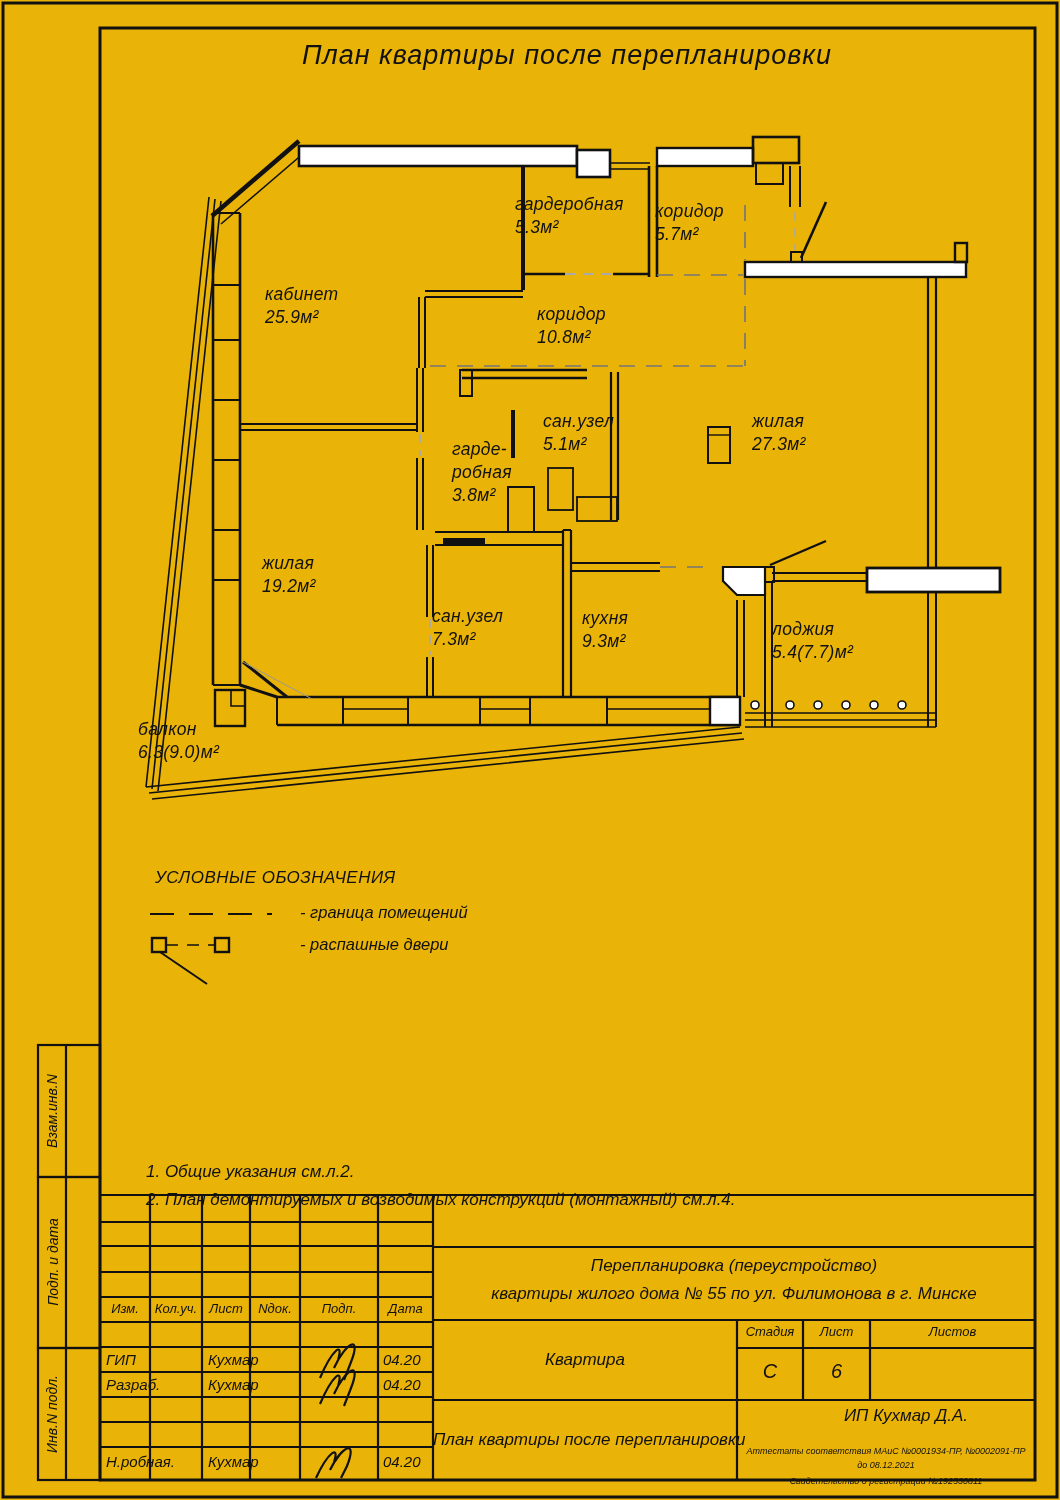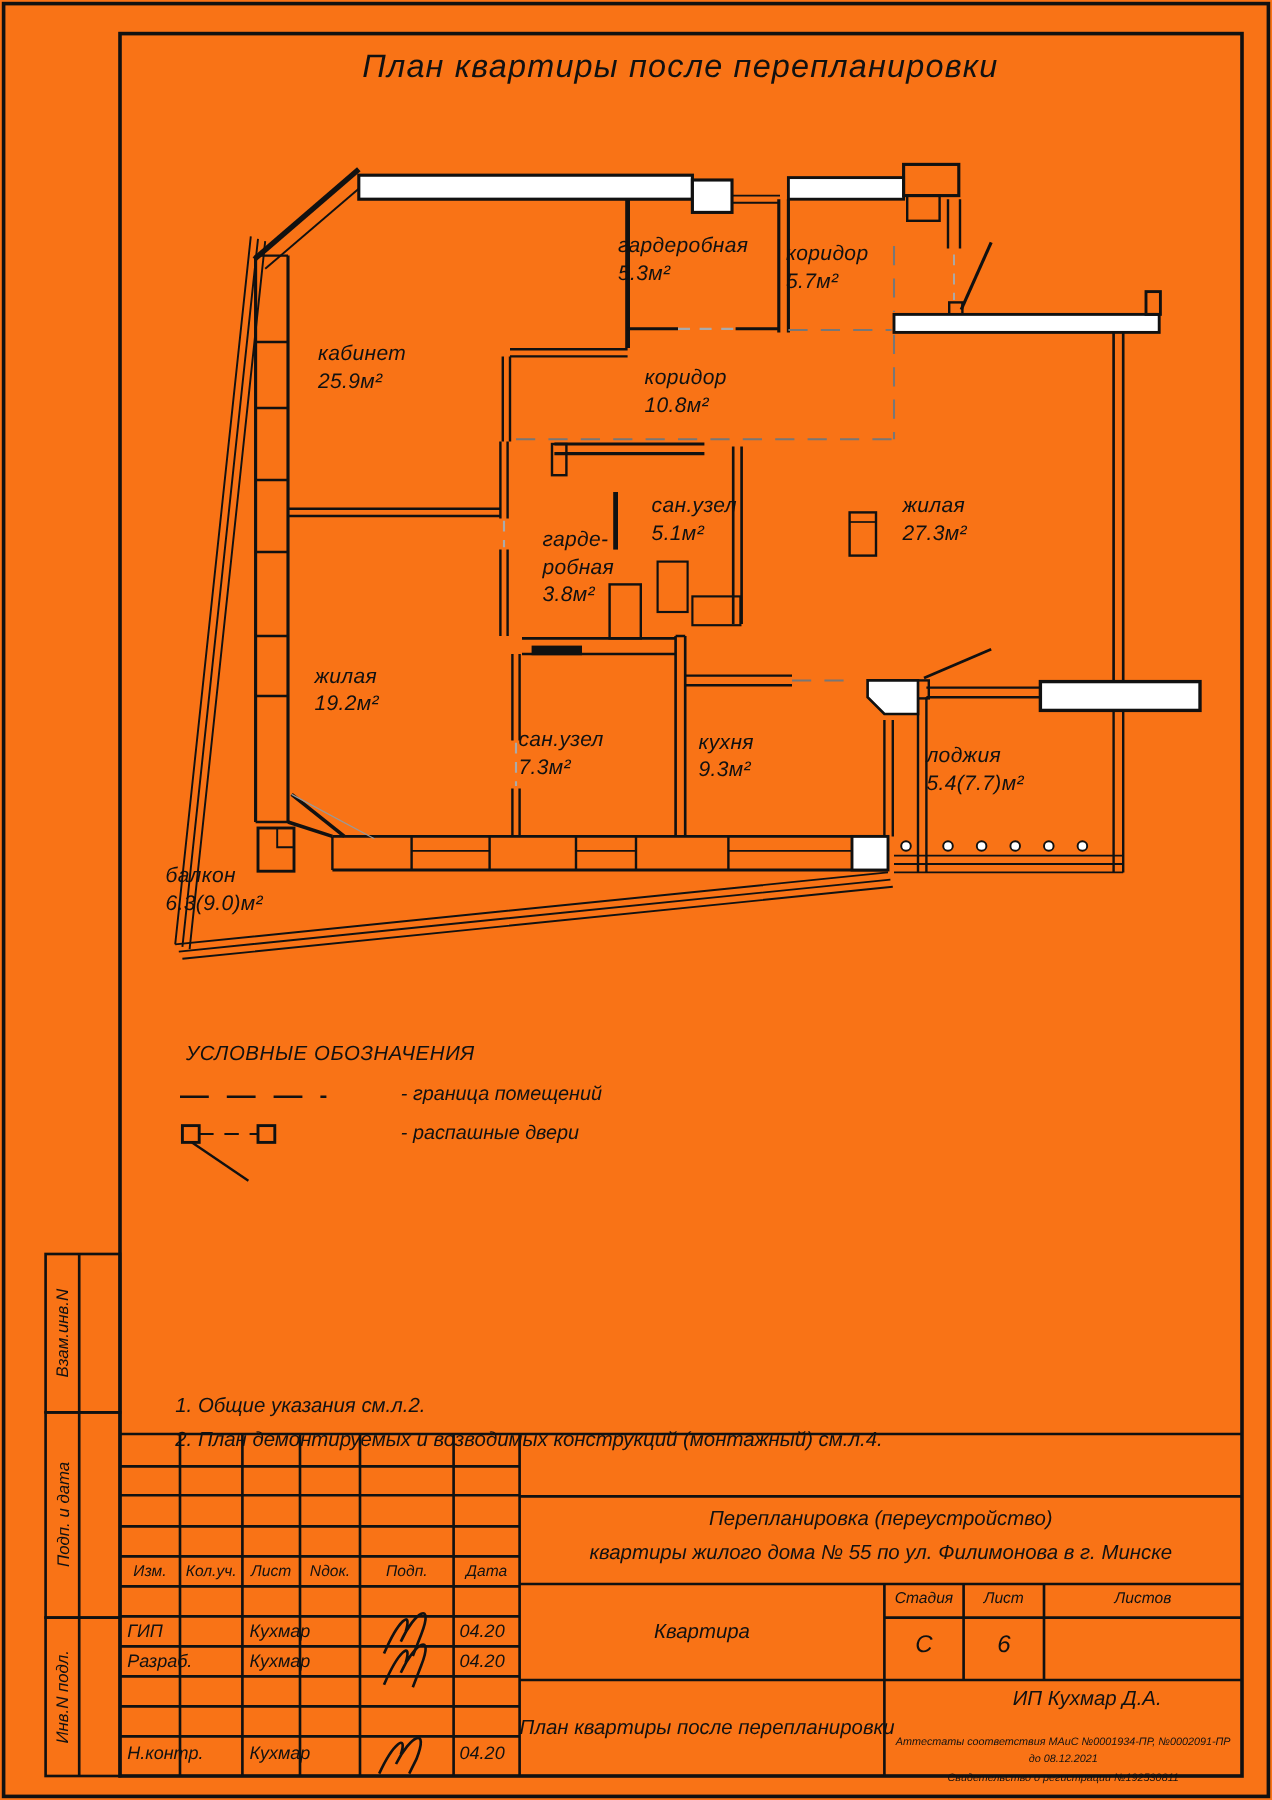--- a/index.html
+++ b/index.html
@@ -1,25 +1,25 @@
 <!DOCTYPE html>
 <html><head>
 <meta charset="utf-8">
 <style>
   html,body{margin:0;padding:0;background:#e8e8e8;}
-  .sheet{position:relative;width:1060px;height:1500px;background:#f97316;font-family:"Liberation Sans",sans-serif;}
+  .sheet{position:relative;width:1060px;height:1500px;background:#eab308;font-family:"Liberation Sans",sans-serif;}
   .abs{position:absolute;}
   .t{font-style:italic;color:#111;}
   .ctr{text-align:center;}
   .nowrap{white-space:nowrap;}
   .room{font-size:17.5px;line-height:1.32;letter-spacing:.3px;}
   .room span{display:block;}
   .title{font-size:27px;letter-spacing:1px;}
   .legend-h{font-size:17px;letter-spacing:.5px;}
-  .legend-i{font-size:16.5px;margin-left:34px;}
+  .legend-i{font-size:16.5px;}
   .note{font-size:17px;margin-top:42px;}
   .sm{font-size:13px;}
   .md{font-size:15px;}
   .lg{font-size:17px;}
   .big{font-size:20px;}
   .tiny{font-size:9px;line-height:1.45;}
   .vlabel{font-size:14px;transform:rotate(-90deg);line-height:28px;text-align:center;}
   svg{display:block;}
 </style>
 </head>
@@ -221,21 +221,21 @@
   <div class="abs t sm ctr" style="left:250px;top:1301px;width:50px;">Nдок.</div>
   <div class="abs t sm ctr" style="left:300px;top:1301px;width:78px;">Подп.</div>
   <div class="abs t sm ctr" style="left:378px;top:1301px;width:55px;">Дата</div>
 
   <div class="abs t md nowrap" style="left:106px;top:1351px;">ГИП</div>
   <div class="abs t md nowrap" style="left:208px;top:1351px;">Кухмар</div>
   <div class="abs t md nowrap" style="left:383px;top:1351px;">04.20</div>
   <div class="abs t md nowrap" style="left:106px;top:1376px;">Разраб.</div>
   <div class="abs t md nowrap" style="left:208px;top:1376px;">Кухмар</div>
   <div class="abs t md nowrap" style="left:383px;top:1376px;">04.20</div>
-  <div class="abs t md nowrap" style="left:106px;top:1453px;">Н.контр.</div>
+  <div class="abs t md nowrap" style="left:106px;top:1453px;">Н.робная.</div>
   <div class="abs t md nowrap" style="left:208px;top:1453px;">Кухмар</div>
   <div class="abs t md nowrap" style="left:383px;top:1453px;">04.20</div>
 
   <div class="abs t lg ctr nowrap" style="left:433px;top:1256px;width:602px;">Перепланировка (переустройство)</div>
   <div class="abs t lg ctr nowrap" style="left:433px;top:1284px;width:602px;">квартиры жилого дома № 55 по ул. Филимонова в г. Минске</div>
 
   <div class="abs t lg ctr nowrap" style="left:433px;top:1350px;width:304px;">Квартира</div>
   <div class="abs t sm ctr" style="left:737px;top:1324px;width:66px;">Стадия</div>
   <div class="abs t sm ctr" style="left:803px;top:1324px;width:67px;">Лист</div>
   <div class="abs t sm ctr" style="left:870px;top:1324px;width:165px;">Листов</div>

